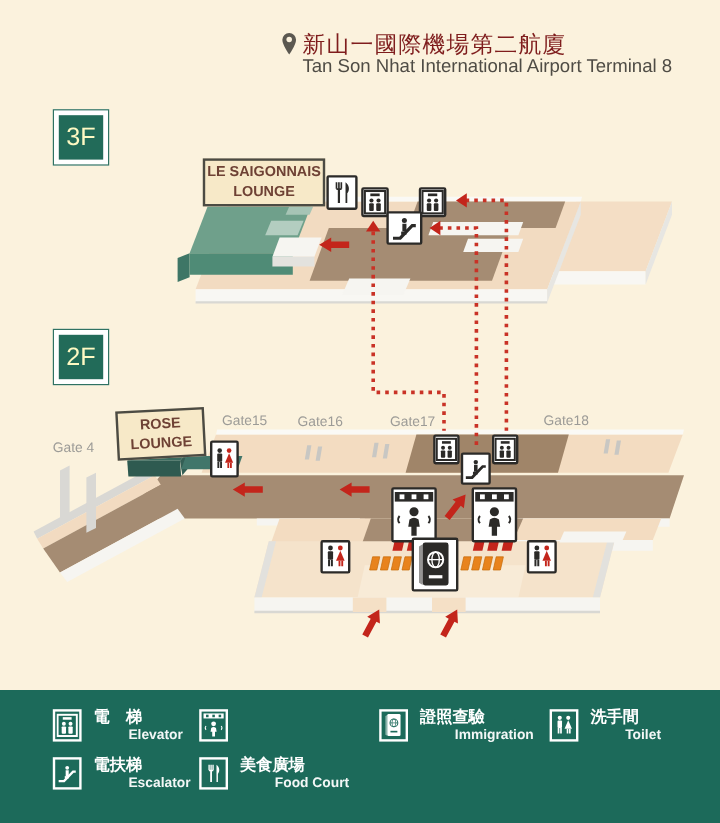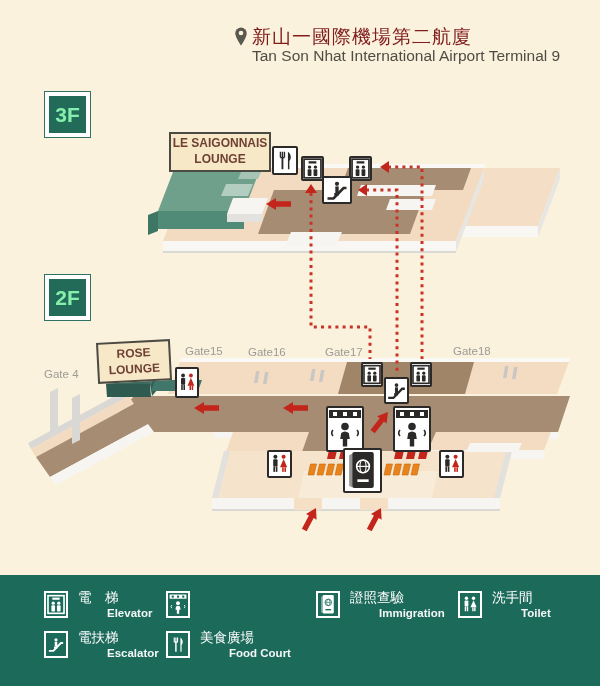--- a/index.html
+++ b/index.html
@@ -4,41 +4,41 @@
 <style>
   html,body{margin:0;padding:0;}
   #stage{position:relative;width:600px;height:686px;background:#FBF2DD;overflow:hidden;
          font-family:"Liberation Sans","DejaVu Sans",sans-serif;}
   .abs{position:absolute;}
   
   #title-zh{left:252px;top:24px;font-size:19px;color:#7f1d1d;letter-spacing:1px;font-weight:500;}
   #title-en{left:252px;top:47px;font-size:15.5px;color:#4F4C45;}
   
   .badge{width:47px;height:47px;box-sizing:border-box;border:1px solid #2F7262;background:#fff;padding:4px;}
-  .badge .in{width:100%;height:100%;background:#226B59;color:#86efac;font-size:21px;font-weight:bold;
+  .badge .in{width:100%;height:100%;background:#226B59;color:#fef9c3;font-size:21px;font-weight:normal;
              display:flex;align-items:center;justify-content:center;}
   
   .lounge{box-sizing:border-box;background:#F7E9C8;border:2px solid #4C4B43;color:#6E4134;
           font-weight:bold;font-size:12px;line-height:1.3;text-align:center;
           display:flex;flex-direction:column;justify-content:center;}
   
   .gate{font-size:11.5px;color:#9C9B97;}
   
   .micon{position:absolute;background:#fff;border:2px solid #2B2A28;border-radius:2px;
          box-sizing:border-box;color:#2B2A28;--iconbg:#fff;--man:#2B2A28;--woman:#C3251B;}
   .micon.big{border-width:2.5px;}
   .micon svg{width:100%;height:100%;display:block;}
   
   #legend{left:0;top:575px;width:600px;height:111px;background:#1C6A5A;}
   .litem{position:absolute;display:flex;align-items:flex-start;color:#fff;}
   .licon{width:24px;height:27px;border:2px solid #fff;box-sizing:border-box;color:#fff;
          --iconbg:#1C6A5A;--man:#fff;--woman:#fff;flex:0 0 auto;}
   .licon svg{width:100%;height:100%;display:block;padding:1px;box-sizing:border-box;}
   .ltxt{margin-left:10px;line-height:1;}
-  .lzh{font-size:13.5px;font-weight:normal;}
+  .lzh{font-size:13.5px;font-weight:bold;}
   .len{font-size:11.5px;margin-top:3px;font-weight:bold;opacity:.95;padding-left:29px;}
 </style>
 </head>
 <body>
 
 <div id="stage">
 
   <svg width="0" height="0" style="position:absolute" aria-hidden="true">
     <defs>
       <g id="sym-elevator">
@@ -219,21 +219,21 @@
       <path d="M311,184 L305,193 L317,193 Z"></path>
       <path d="M358,190 L367,184 L367,196 Z"></path>
       <path d="M380,167 L389,161 L389,173 Z"></path>
     </g>
   </svg>
 
   <svg class="abs" style="left:234px;top:26px" width="14" height="20" viewBox="0 0 14 20">
       <use href="#sym-pin"></use>
     </svg>
   <div class="abs" id="title-zh">新山一國際機場第二航廈</div>
-  <div class="abs" id="title-en">Tan Son Nhat International Airport Terminal 9</div>
+  <div class="abs" id="title-en">Tan Son Nhat International Airport Terminal 8</div>
 
   <div class="abs badge" style="left:44px;top:91px">
     <div class="in">3F</div>
   </div>
   <div class="abs badge" style="left:44px;top:274px">
     <div class="in">2F</div>
   </div>
 
   <div class="abs lounge" style="left:169px;top:132px;width:102px;height:40px">
     <span>LE SAIGONNAIS</span>

